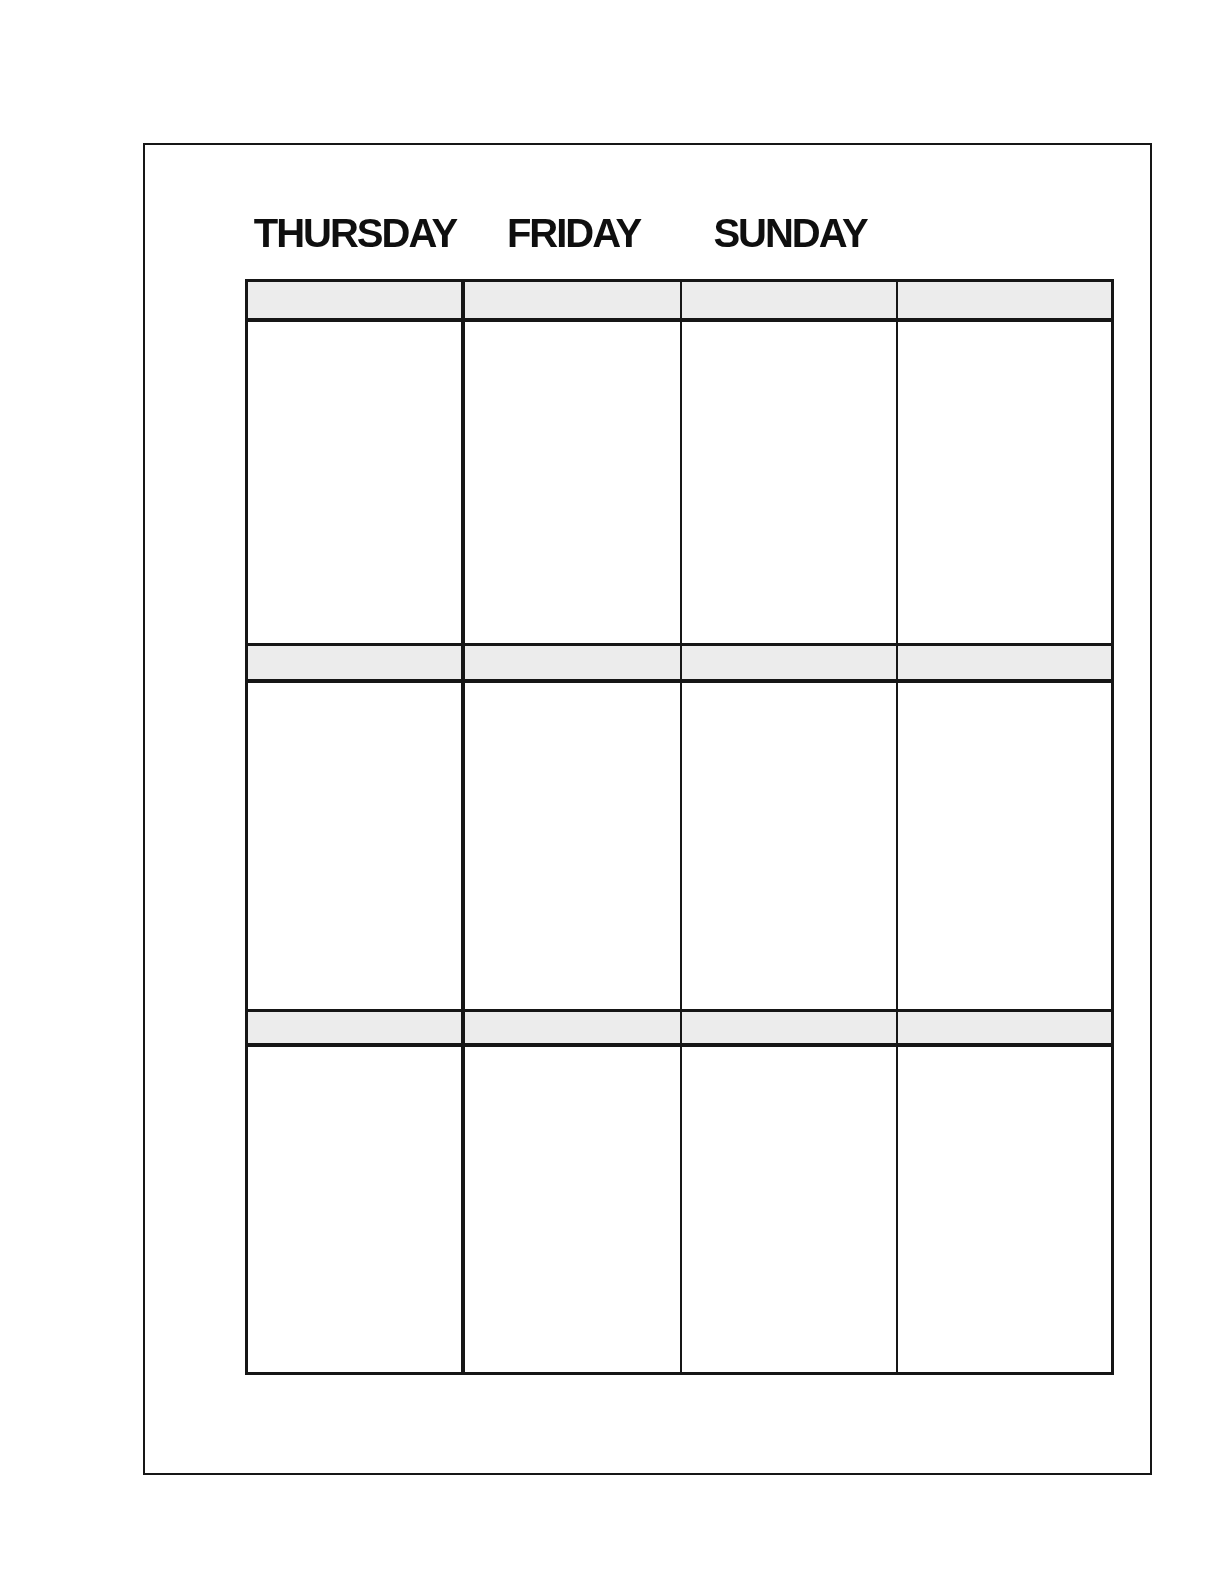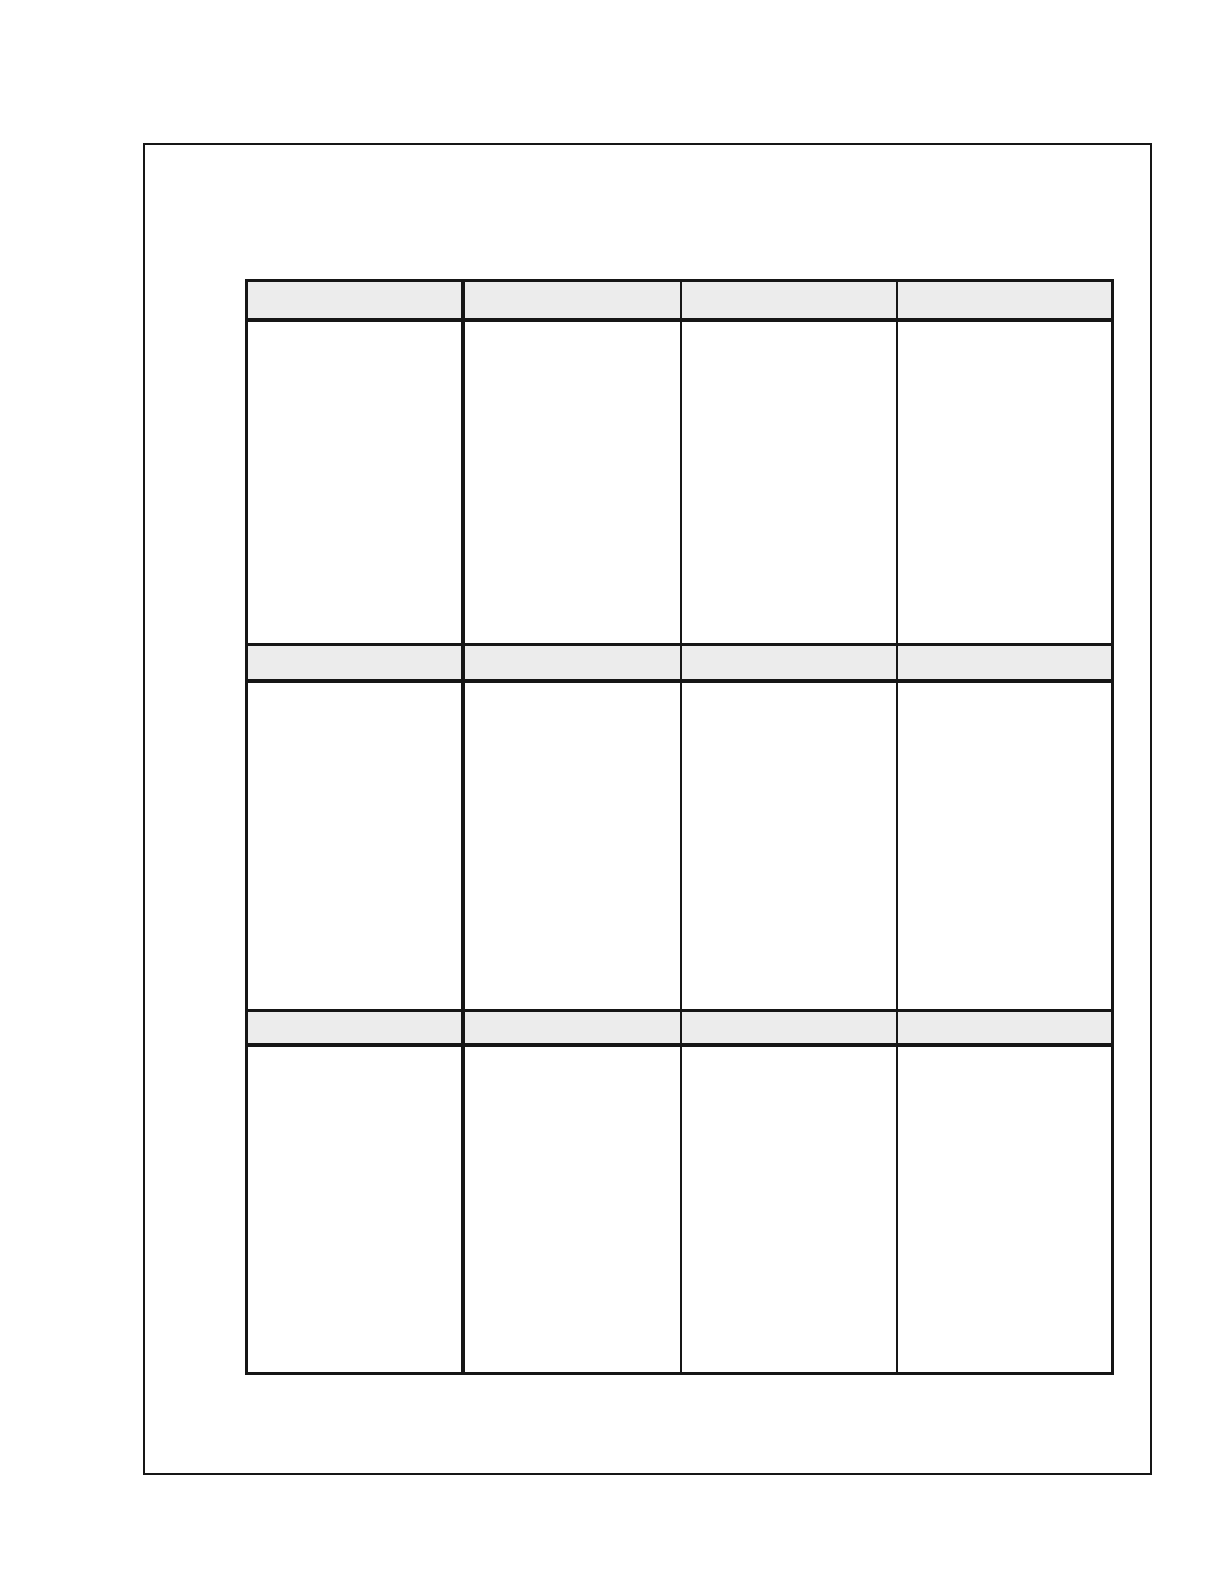--- a/index.html
+++ b/index.html
@@ -70,20 +70,23 @@
   .c4 { border-right: 3px solid var(--line); }
   .bottom { border-bottom: 3px solid var(--line); }
 </style>
 </head>
 <body>
 
 <div class="canvas">
   <div class="sheet">
 
     <div class="day-headers">
+      <div class="day-header">THURSDAY</div>
+      <div class="day-header">FRIDAY</div>
+      <div class="day-header">SUNDAY</div>
     </div>
 
     <div class="grid">
 
       <div class="strip c1"></div>
       <div class="strip c2"></div>
       <div class="strip c3"></div>
       <div class="strip c4"></div>
       <div class="cell c1"></div>
       <div class="cell c2"></div>

